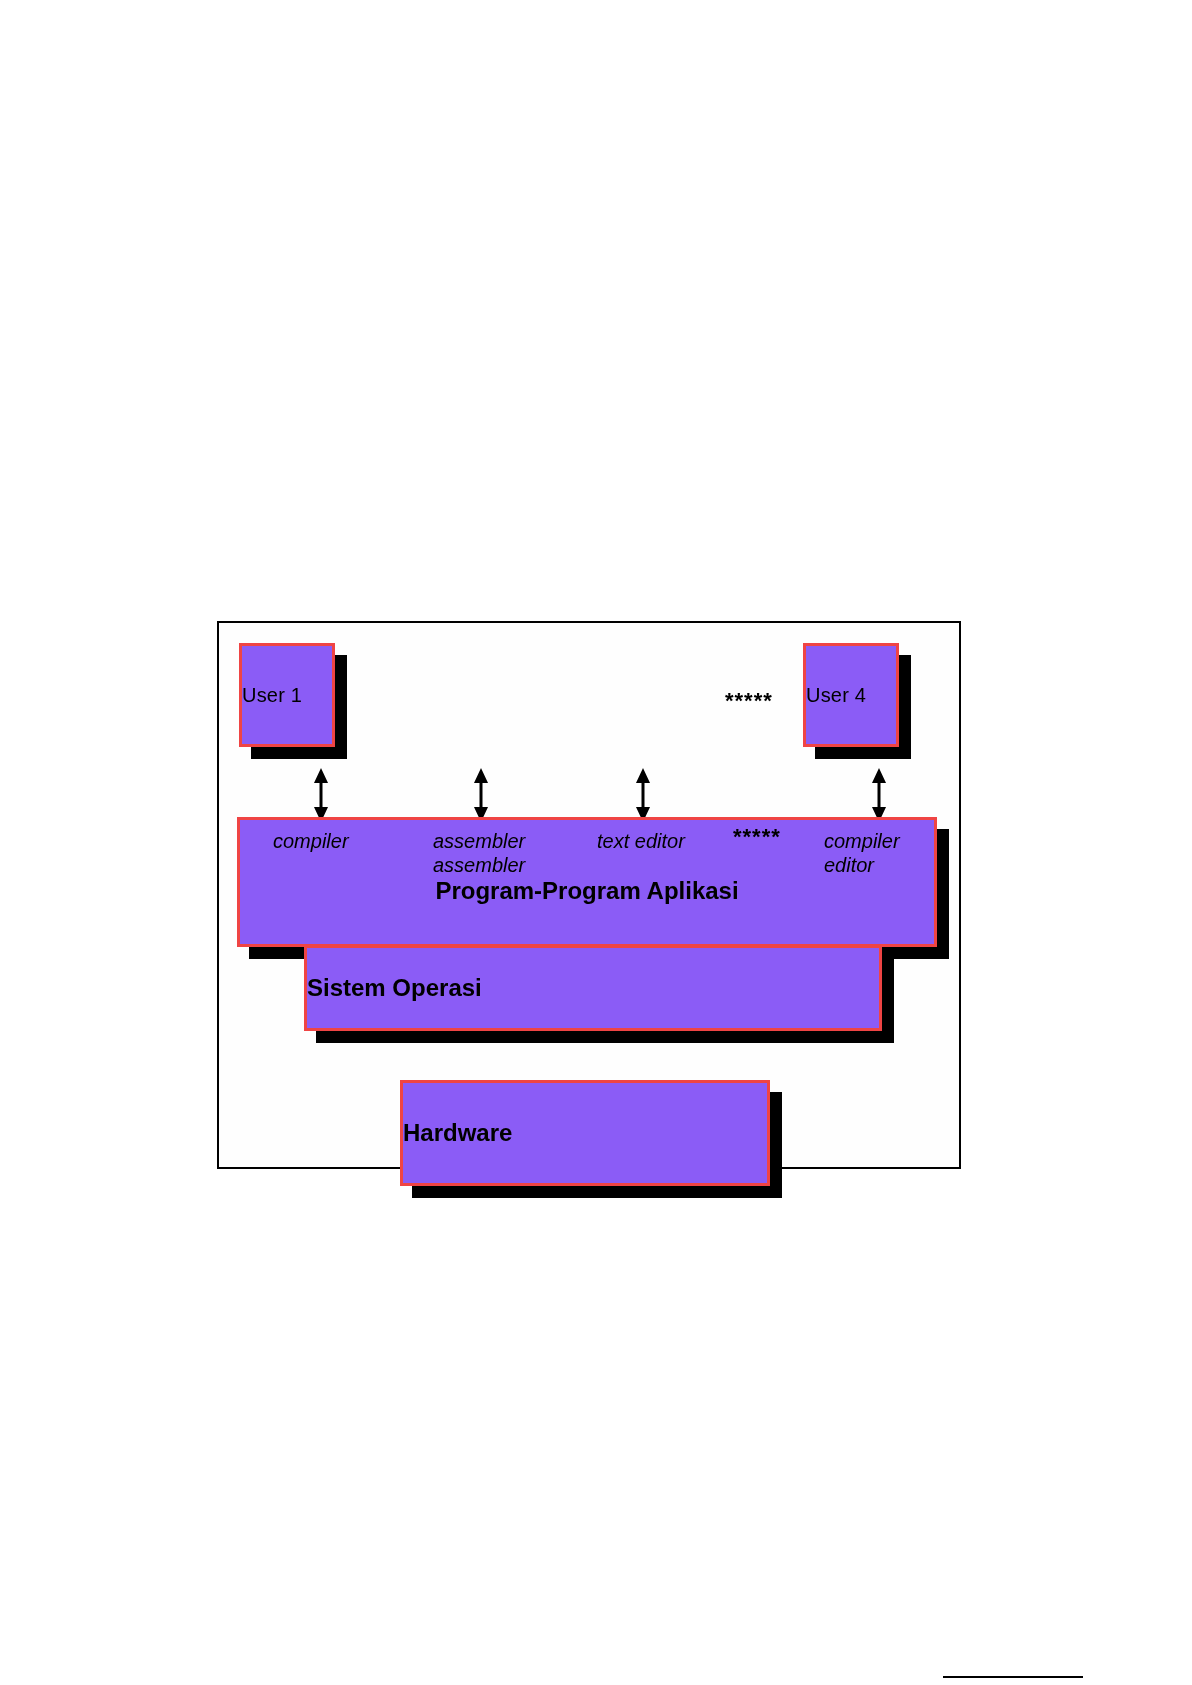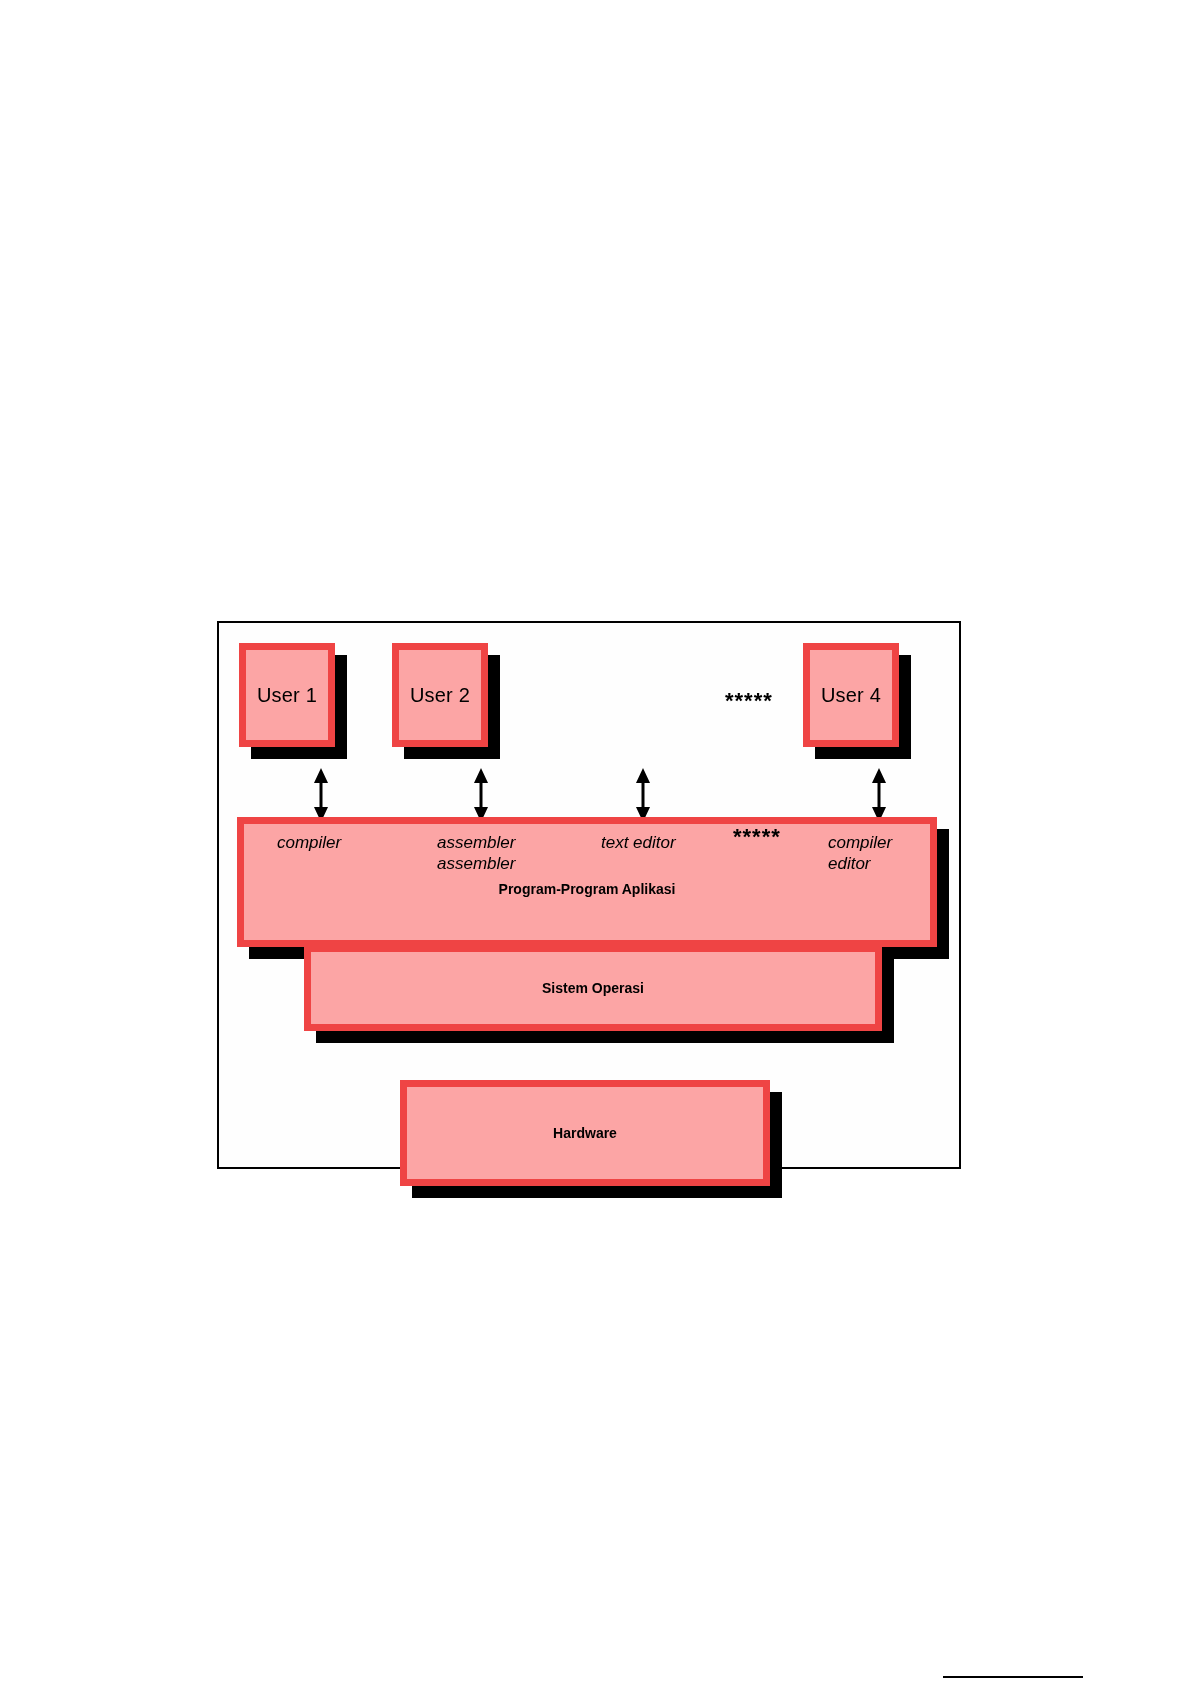--- a/index.html
+++ b/index.html
@@ -24,27 +24,26 @@
     width: 744px;
     height: 548px;
     border: 2px solid #000;
     background: #fefefe;
     box-sizing: border-box;
   }
 
   
   .sbox {
     position: absolute;
-    background: #fca5a5;
-    border: 7px solid #ef4444;
+    background: #8b5cf6;
+    border: 3px solid #ef4444;
     box-sizing: border-box;
     box-shadow: 12px 12px 0 0 #000;
     display: flex;
     align-items: center;
-    justify-content: center;
   }
 
   
   .user-box {
     width: 96px;
     height: 104px;
   }
   .user-label {
     font-size: 20px;
     font-weight: 400;
@@ -90,37 +89,37 @@
     margin-left: 12px;
   }
   #hardware-box {
     left: 400px;
     top: 1080px;
     width: 370px;
     height: 106px;
   }
 
   .layer-title {
-    font-size: 14px;
+    font-size: 24px;
     font-weight: 700;
     color: #000;
     white-space: nowrap;
   }
   #program-title {
     position: absolute;
     left: 0;
     right: 0;
     top: 57px;
     text-align: center;
   }
 
   
   .app-label {
     position: absolute;
-    font-size: 17px;
+    font-size: 20px;
     font-style: italic;
     color: #000;
     line-height: 1.22;
     white-space: nowrap;
   }
   .app-label .l2 { display: block; }
 
   
   #footer-rule {
     position: absolute;
@@ -133,23 +132,20 @@
 </style>
 </head>
 <body>
 
 <div id="diagram-frame">
 
   <div class="sbox user-box" style="left:20px; top:20px;">
     <span class="user-label">User 1</span>
   </div>
 
-  <div class="sbox user-box" style="left:173px; top:20px;">
-    <span class="user-label">User 2</span>
-  </div>
 
 
   <div class="sbox user-box" style="left:584px; top:20px;">
     <span class="user-label">User 4</span>
   </div>
 
 </div>
 
 <div class="stars" id="stars-users">*****</div>
 

